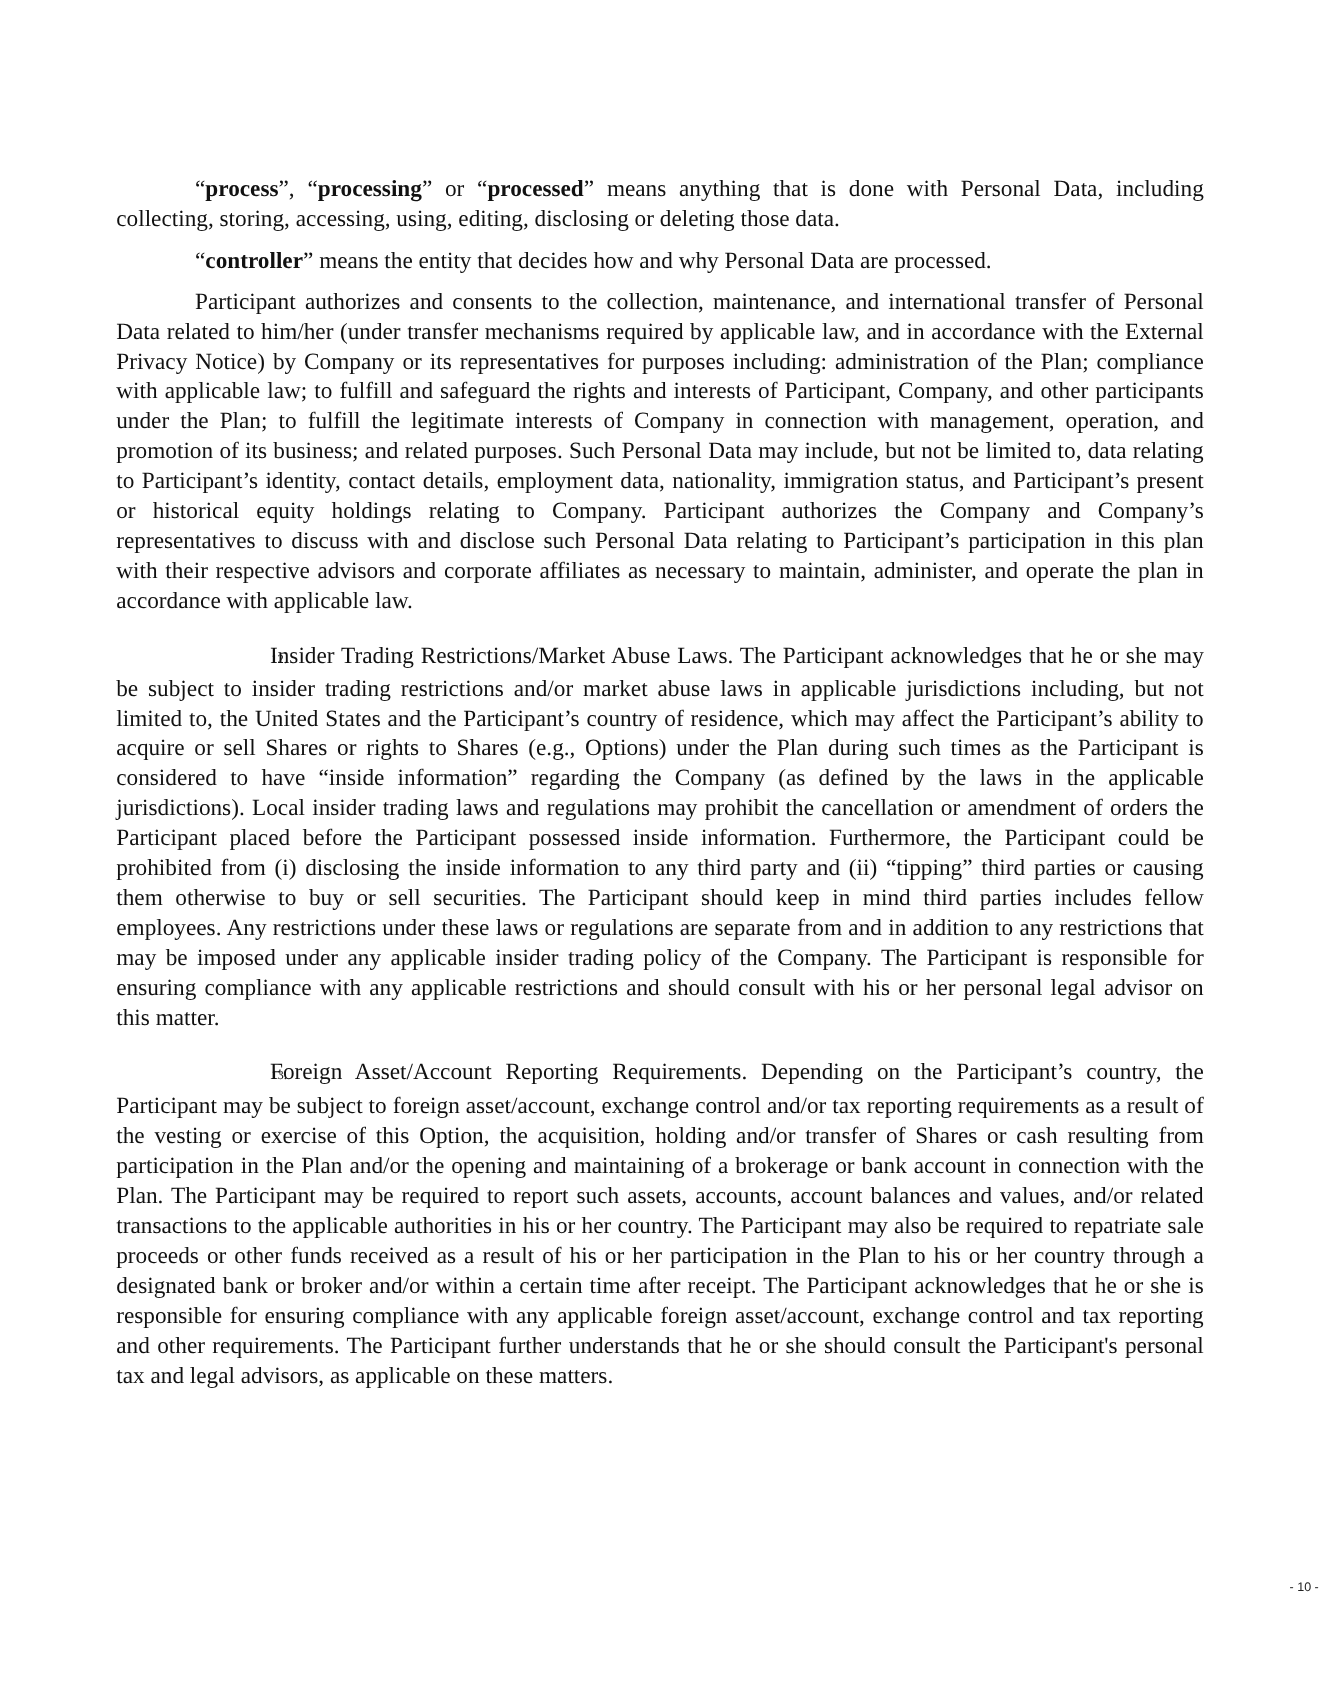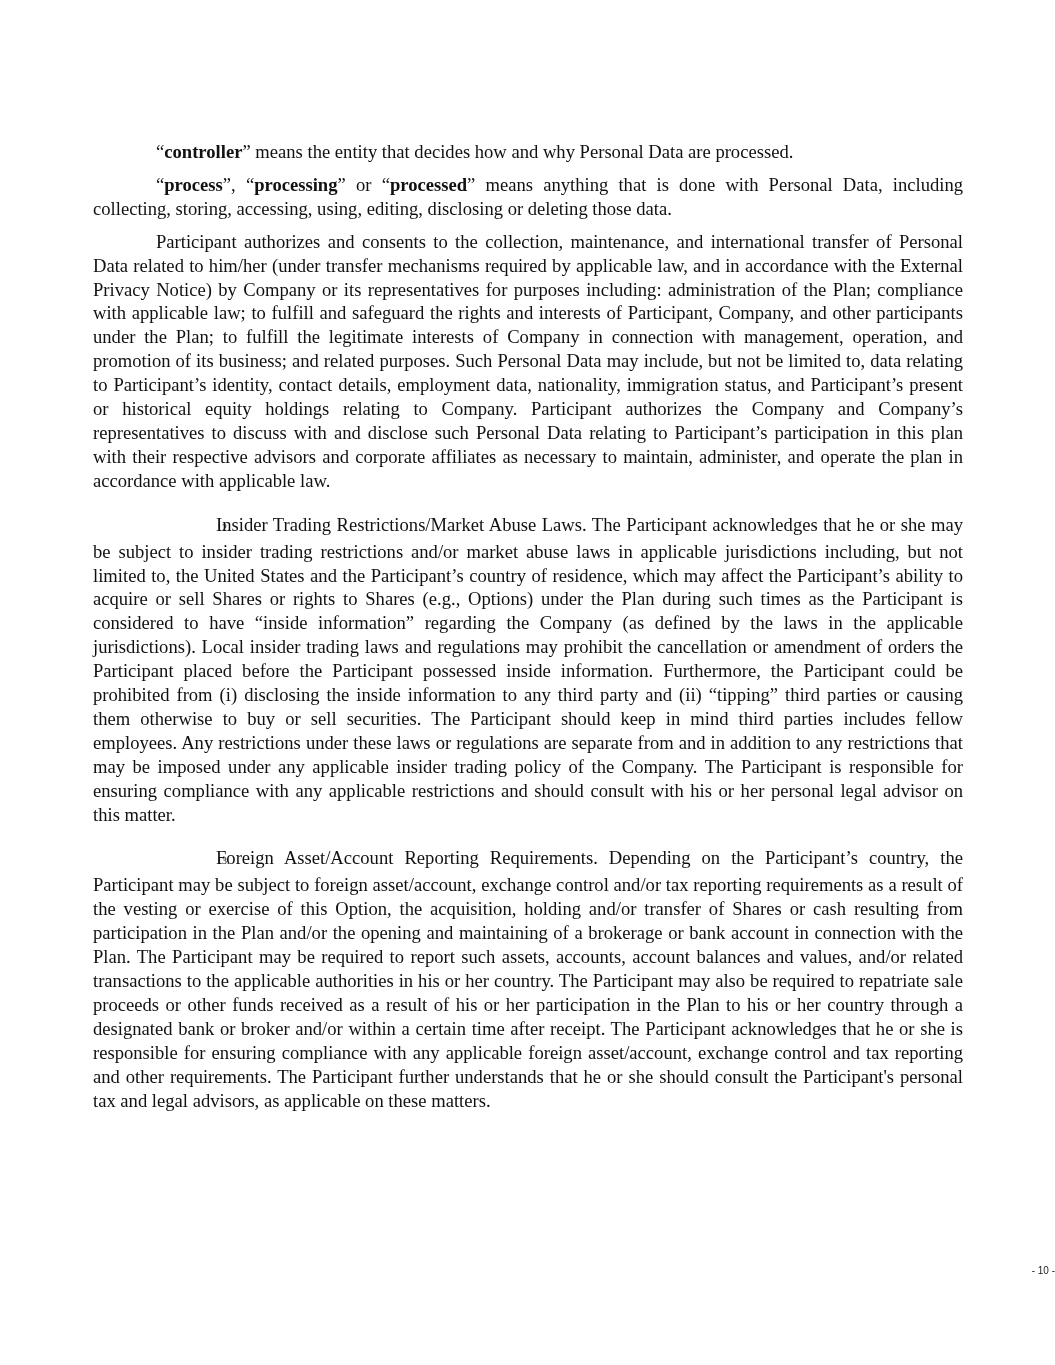--- a/index.html
+++ b/index.html
@@ -18,23 +18,23 @@
   .footer {
     position: absolute; top: 1265px; left: 0; width: 1055px; text-align: right;
     font-family: "Liberation Sans", sans-serif; font-size: 10px; color: #222;
   }
 </style>
 </head>
 <body>
 
 <div class="page">
 
+  <p class="p def"><span>“</span><span class="term">process</span><span>”</span><span>, </span><span>“</span><span class="term">processing</span><span>”</span><span> or </span><span>“</span><span class="term">processed</span><span>”</span> <span>means anything that is done with Personal Data, including collecting, storing, accessing, using, editing, disclosing or deleting those data.</span></p>
+
   <p class="p def"><span>“</span><span class="term">controller</span><span>”</span> <span>means the entity that decides how and why Personal Data are processed.</span></p>
-
-  <p class="p def"><span>“</span><span class="term">process</span><span>”</span><span>, </span><span>“</span><span class="term">processing</span><span>”</span><span> or </span><span>“</span><span class="term">processed</span><span>”</span> <span>means anything that is done with Personal Data, including collecting, storing, accessing, using, editing, disclosing or deleting those data.</span></p>
 
   <p class="p">Participant authorizes and consents to the collection, maintenance, and international transfer of Personal Data related to him/her (under transfer mechanisms required by applicable law, and in accordance with the External Privacy Notice) by Company or its representatives for purposes including: administration of the Plan; compliance with applicable law; to fulfill and safeguard the rights and interests of Participant, Company, and other participants under the Plan; to fulfill the legitimate interests of Company in connection with management, operation, and promotion of its business; and related purposes. Such Personal Data may include, but not be limited to, data relating to Participant’s identity, contact details, employment data, nationality, immigration status, and Participant’s present or historical equity holdings relating to Company. Participant authorizes the Company and Company’s representatives to discuss with and disclose such Personal Data relating to Participant’s participation in this plan with their respective advisors and corporate affiliates as necessary to maintain, administer, and operate the plan in accordance with applicable law.</p>
 
   <p class="p sec"><span class="sec-num">12.</span><span class="sec-title">Insider Trading Restrictions/Market Abuse Laws</span><span>. The Participant acknowledges that he or she may be subject to insider trading restrictions and/or market abuse laws in applicable jurisdictions including, but not limited to, the United States and the Participant’s country of residence, which may affect the Participant’s ability to acquire or sell Shares or rights to Shares (e.g., Options) under the Plan during such times as the Participant is considered to have “inside information” regarding the Company (as defined by the laws in the applicable jurisdictions). Local insider trading laws and regulations may prohibit the cancellation or amendment of orders the Participant placed before the Participant possessed inside information. Furthermore, the Participant could be prohibited from (i) disclosing the inside information to any third party and (ii) “tipping” third parties or causing them otherwise to buy or sell securities. The Participant should keep in mind third parties includes fellow employees. Any restrictions under these laws or regulations are separate from and in addition to any restrictions that may be imposed under any applicable insider trading policy of the Company. The Participant is responsible for ensuring compliance with any applicable restrictions and should consult with his or her personal legal advisor on this matter.</span></p>
 
   <p class="p sec"><span class="sec-num">13.</span><span class="sec-title">Foreign Asset/Account Reporting Requirements</span><span>.  Depending on the Participant’s country, the Participant may be subject to foreign asset/account, exchange control and/or tax reporting requirements as a result of the vesting or exercise of this Option, the acquisition, holding and/or transfer of Shares or cash resulting from participation in the Plan and/or the opening and maintaining of a brokerage or bank account in connection with the Plan. The Participant may be required to report such assets, accounts, account balances and values, and/or related transactions to the applicable authorities in his or her country. The Participant may also be required to repatriate sale proceeds or other funds received as a result of his or her participation in the Plan to his or her country through a designated bank or broker and/or within a certain time after receipt. The Participant acknowledges that he or she is responsible for ensuring compliance with any applicable foreign asset/account, exchange control and tax reporting and other requirements. The Participant further understands that he or she should consult the Participant's personal tax and legal advisors, as applicable on these matters.</span></p>
 
 </div>
 
 <div class="footer">- 10 -</div>

